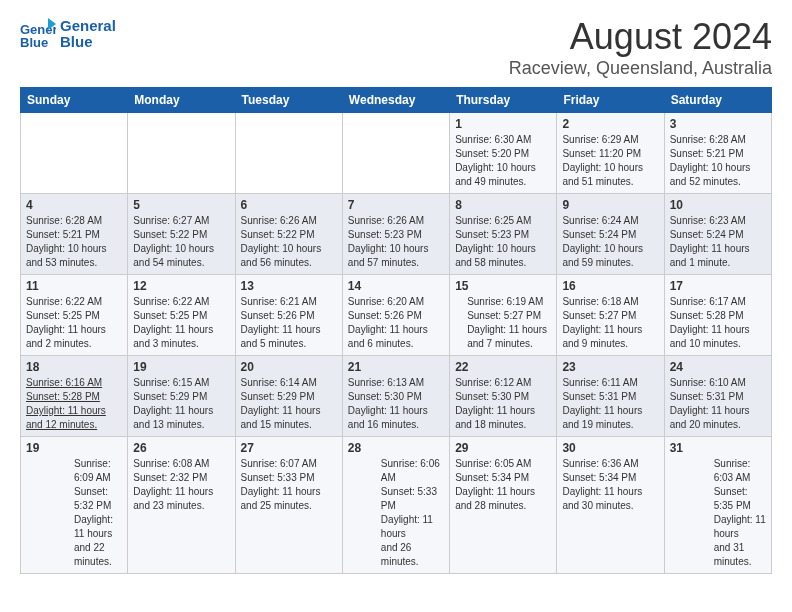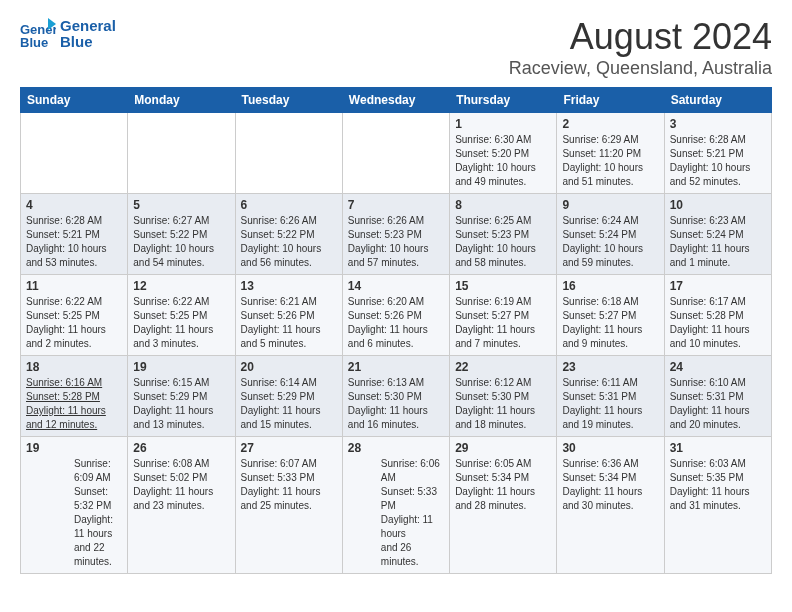--- a/index.html
+++ b/index.html
@@ -223,21 +223,21 @@
           </td>
           <td>
             <span class="day-number">14</span>
             <div class="cell-text" style="white-space: pre-line;">Sunrise: 6:20 AM
 Sunset: 5:26 PM
 Daylight: 11 hours
 and 6 minutes.</div>
           </td>
           <td>
             <span class="day-number">15</span>
-            <div class="cell-text" style="white-space: pre-line;">Sunrise: 6:19 AM
+            <div class="cell-text" style="white-space: pre-line; margin-left: 12px;">Sunrise: 6:19 AM
 Sunset: 5:27 PM
 Daylight: 11 hours
 and 7 minutes.</div>
           </td>
           <td>
             <span class="day-number">16</span>
             <div class="cell-text" style="white-space: pre-line;">Sunrise: 6:18 AM
 Sunset: 5:27 PM
 Daylight: 11 hours
 and 9 minutes.</div>
@@ -305,21 +305,21 @@
           <td>
             <span class="day-number">19</span>
             <div class="cell-text" style="white-space: pre-line; margin-left: 48px;">Sunrise: 6:09 AM
 Sunset: 5:32 PM
 Daylight: 11 hours
 and 22 minutes.</div>
           </td>
           <td>
             <span class="day-number">26</span>
             <div class="cell-text" style="white-space: pre-line;">Sunrise: 6:08 AM
-Sunset: 5:02 PM
+Sunset: 2:32 PM
 Daylight: 11 hours
 and 23 minutes.</div>
           </td>
           <td>
             <span class="day-number">27</span>
             <div class="cell-text" style="white-space: pre-line;">Sunrise: 6:07 AM
 Sunset: 5:33 PM
 Daylight: 11 hours
 and 25 minutes.</div>
           </td>
@@ -339,21 +339,21 @@
           </td>
           <td>
             <span class="day-number">30</span>
             <div class="cell-text" style="white-space: pre-line;">Sunrise: 6:36 AM
 Sunset: 5:34 PM
 Daylight: 11 hours
 and 30 minutes.</div>
           </td>
           <td>
             <span class="day-number">31</span>
-            <div class="cell-text" style="white-space: pre-line;">Sunrise: 6:03 AM
+            <div class="cell-text" style="white-space: pre-line; margin-left: 44px;">Sunrise: 6:03 AM
 Sunset: 5:35 PM
 Daylight: 11 hours
 and 31 minutes.</div>
           </td>
         </tr>
       </tbody>
   </table>
 </div>
 
 </body></html>

